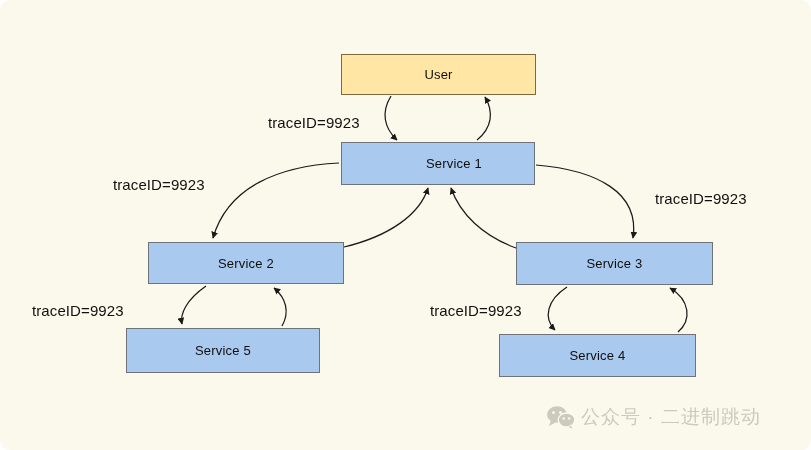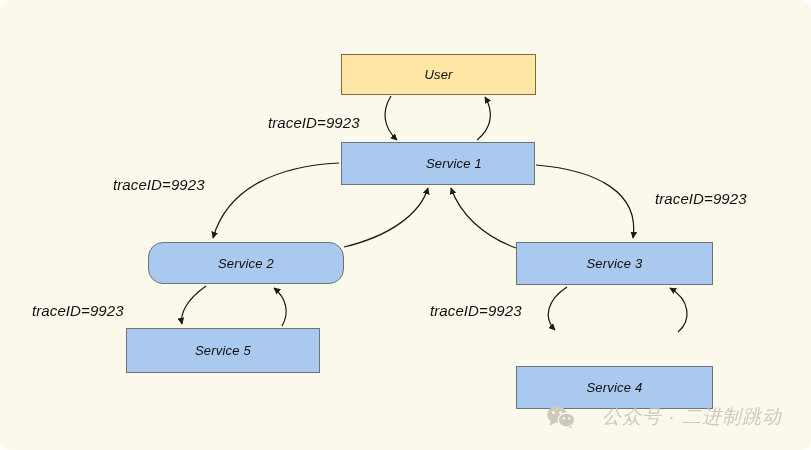--- a/index.html
+++ b/index.html
@@ -8,21 +8,20 @@
     background: #ffffff;
   }
   #canvas {
     position: relative;
     width: 811px;
     height: 450px;
     background: #fbf9ec;
     border-radius: 10px;
     overflow: hidden;
     font-family: "Liberation Sans", sans-serif;
-    font-style: italic;
   }
   #edge-layer {
     position: absolute;
     left: 0;
     top: 0;
     width: 811px;
     height: 450px;
     pointer-events: none;
   }
   .node {
@@ -47,21 +46,21 @@
     position: absolute;
     font-size: 15px;
     color: #111111;
     white-space: nowrap;
     letter-spacing: .1px;
   }
   #watermark {
     position: absolute;
     display: flex;
     align-items: center;
-    gap: 26px;
+    gap: 5px;
     color: #cdcabb;
     font-size: 19px;
     letter-spacing: 1px;
     user-select: none;
   }
   #watermark .wm-text { color: #cdcabb; }
 </style>
 </head>
 <body>
 
@@ -99,33 +98,33 @@
   </svg>
 
   <div class="node user" style="left:341px; top:54px; width:195px; height:41px;">
     <span>User</span>
   </div>
 
   <div class="node service" style="left:341px; top:142px; width:194px; height:43px;padding-left:32px;">
     <span>Service 1</span>
   </div>
 
-  <div class="node service" style="left:148px; top:242px; width:196px; height:42px;border-radius:15px;">
+  <div class="node service" style="left:148px; top:242px; width:196px; height:42px;">
     <span>Service 2</span>
   </div>
 
   <div class="node service" style="left:516px; top:242px; width:197px; height:43px;align-items:center;">
     <span>Service 3</span>
   </div>
 
   <div class="node service" style="left:126px; top:328px; width:194px; height:45px;align-items:center;">
     <span>Service 5</span>
   </div>
 
-  <div class="node service" style="left:516px; top:334px; width:197px; height:43px;margin-top:32px;">
+  <div class="node service" style="left:499px; top:334px; width:197px; height:43px;">
     <span>Service 4</span>
   </div>
 
   <div class="edge-label" style="left:268px; top:114px;">traceID=9923</div>
 
   <div class="edge-label" style="left:113px; top:176px;">traceID=9923</div>
 
   <div class="edge-label" style="left:655px; top:190px;">traceID=9923</div>
 
   <div class="edge-label" style="left:32px; top:302px;">traceID=9923</div>

